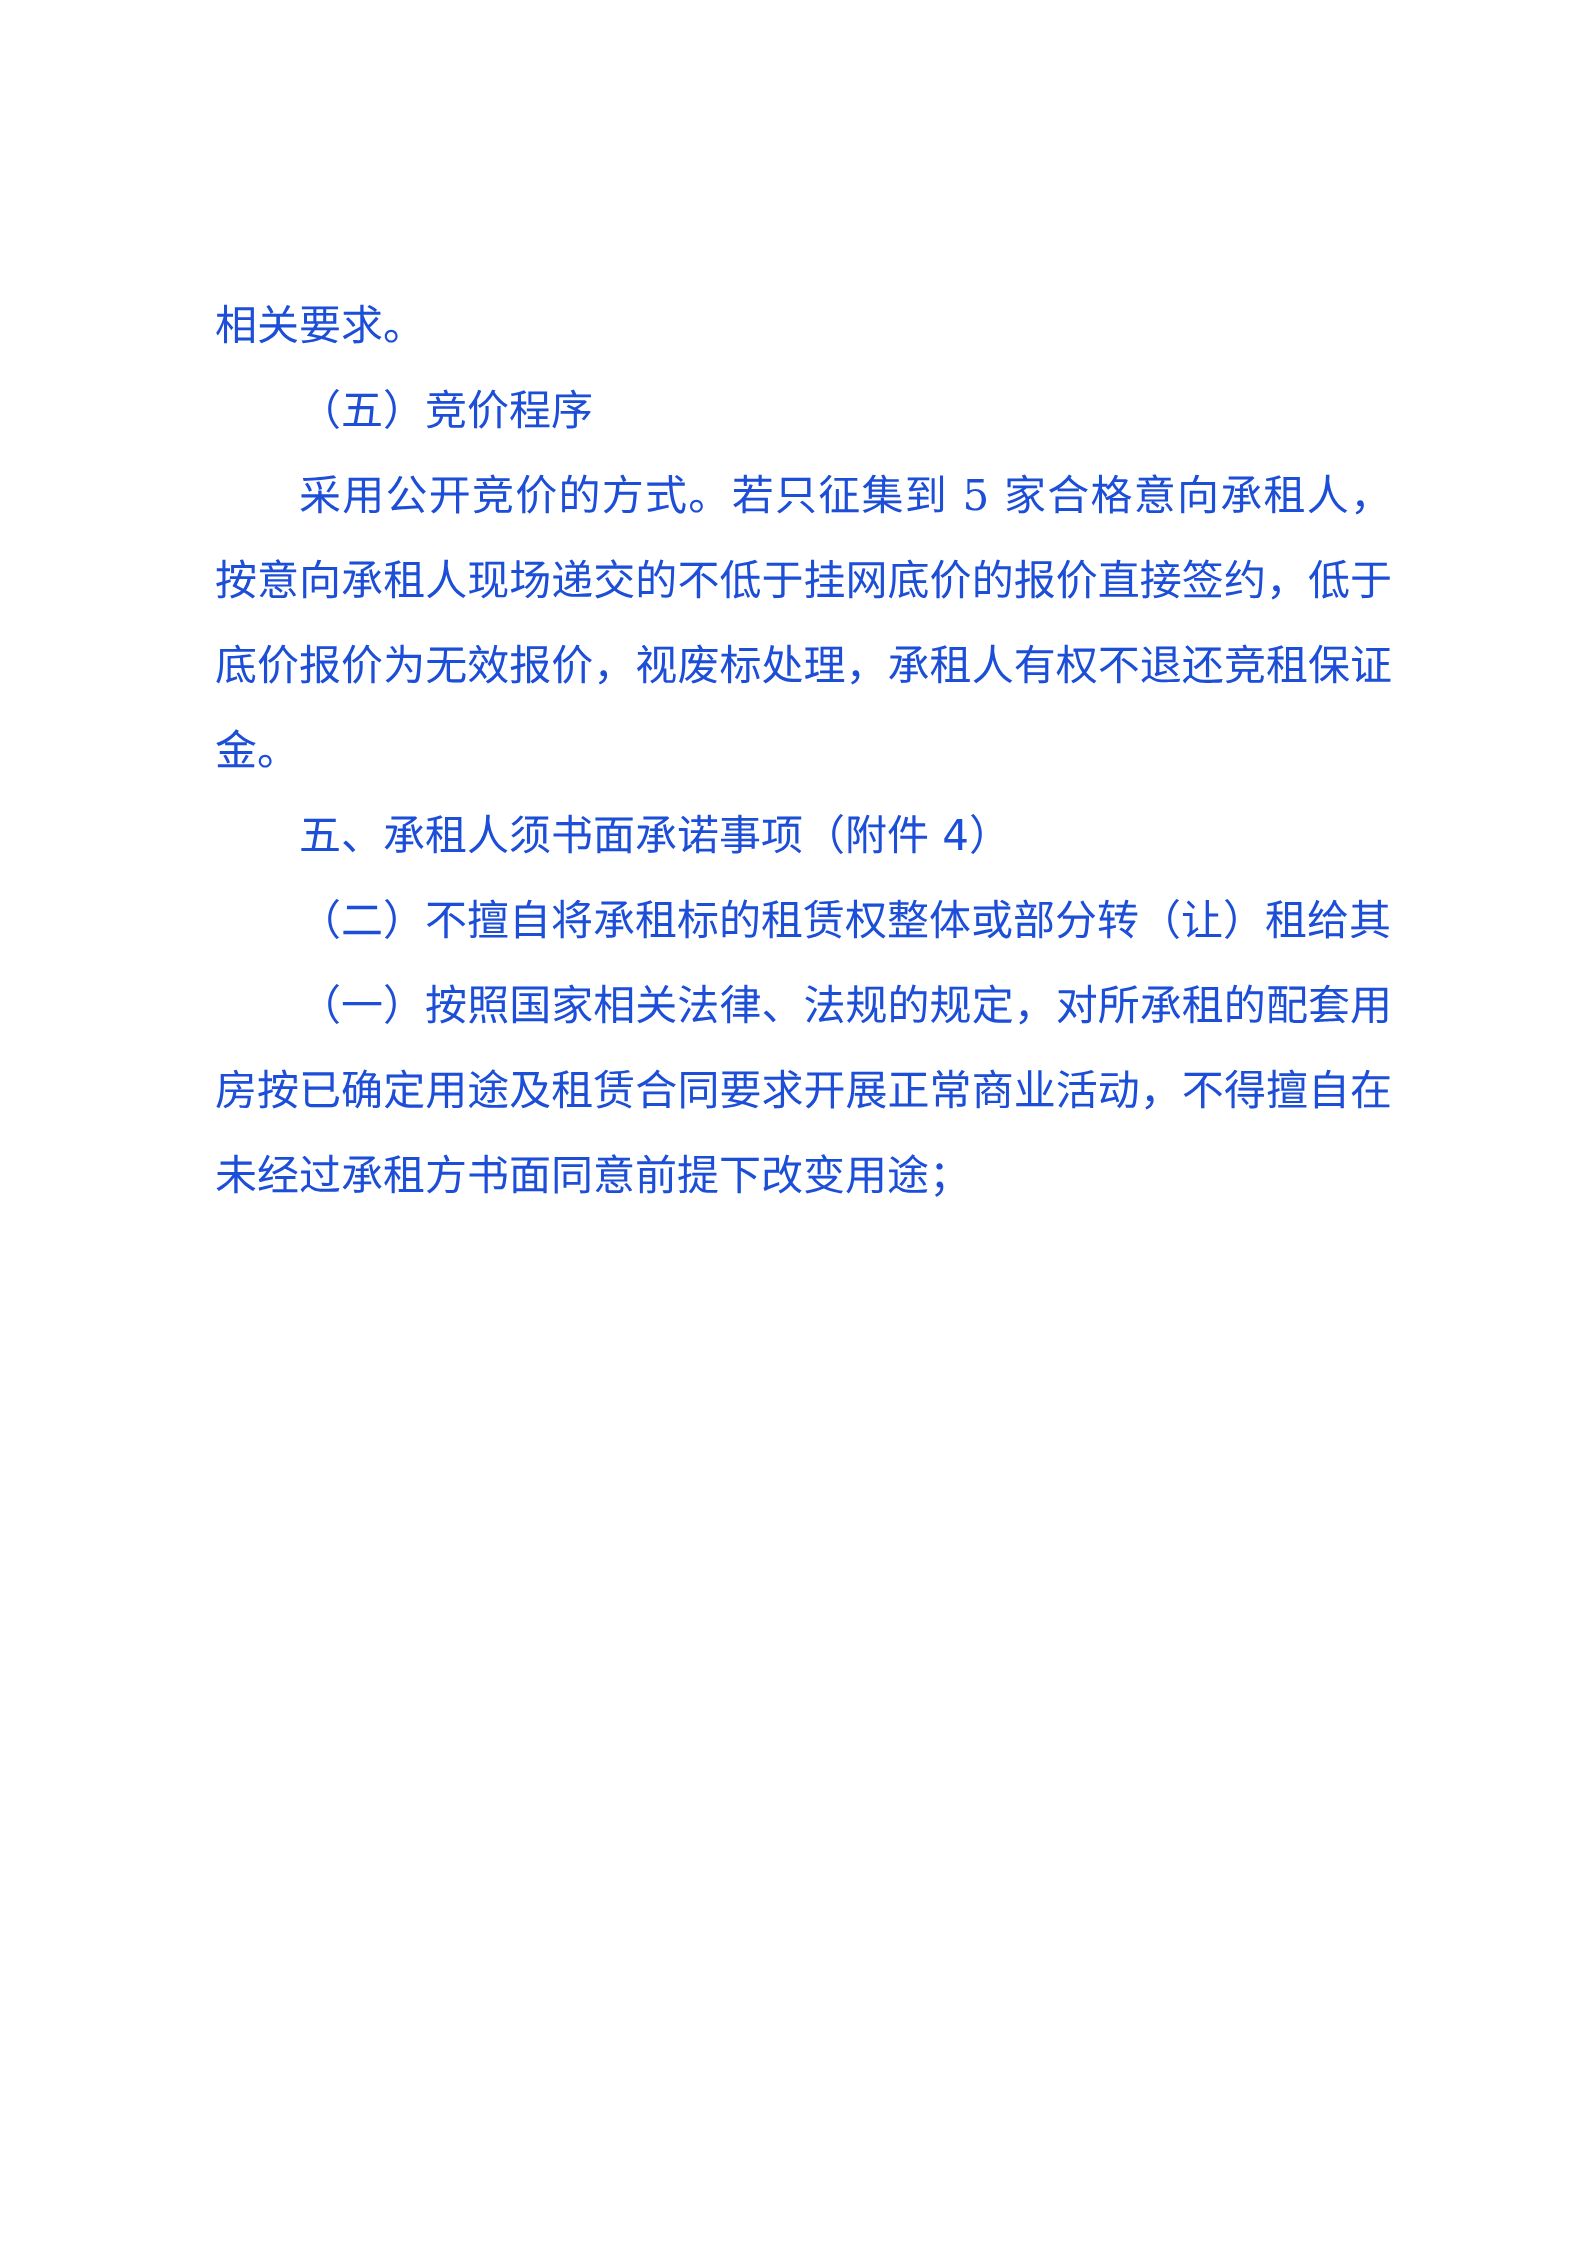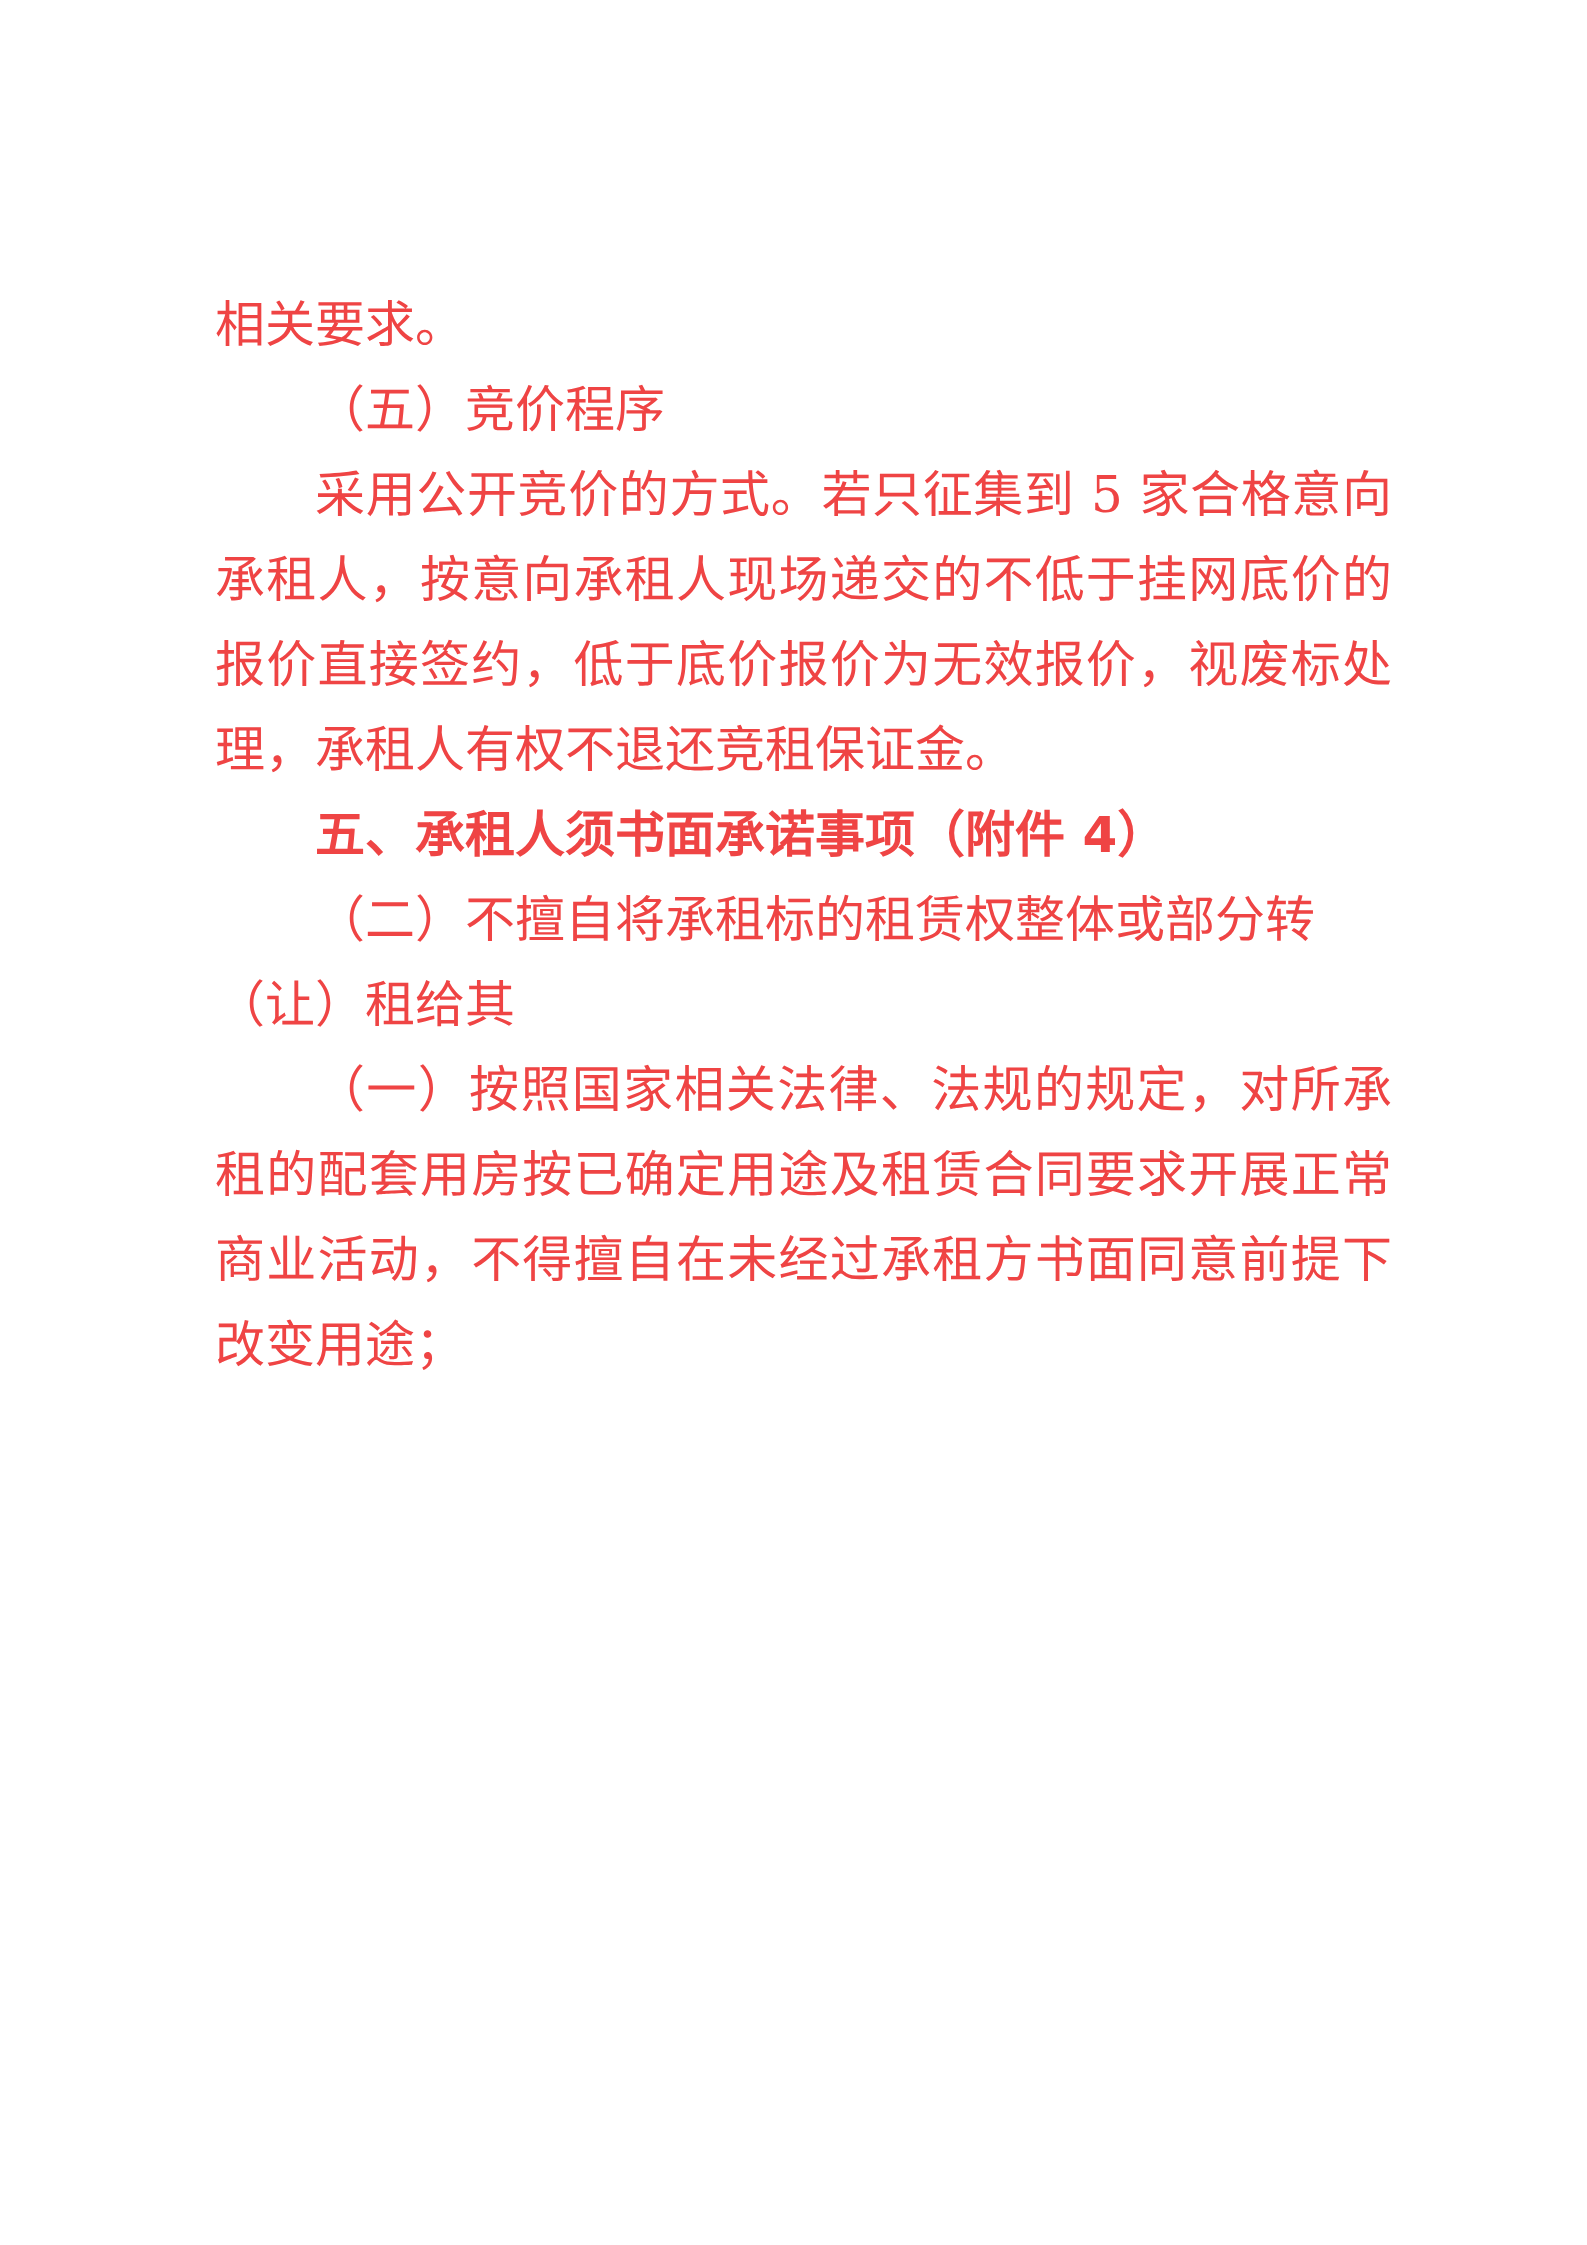--- a/index.html
+++ b/index.html
@@ -17,33 +17,33 @@
     width: 1587px;
     height: 2245px;
     background: #ffffff;
     padding: 283px 195px 0 215px;
     color: #000000;
   }
   .doc-page p {
     margin: 0;
     padding: 0;
     font-family: "DejaVu Serif", "Liberation Serif", serif;
-    font-size: 50px;
+    font-size: 42px;
     line-height: 85px;
-    color: #ef4444;
+    color: #1d4ed8;
     text-align: justify;
     text-justify: inter-ideograph;
     word-break: break-all;
   }
   .doc-page p.indent {
     text-indent: 2em;
   }
   .doc-page p.section-heading {
     font-family: "DejaVu Sans", "Liberation Sans", sans-serif;
-    font-weight: 700;
+    font-weight: 400;
     text-align: left;
   }
   .doc-page p.para-last {
     text-align: left;
   }
 </style>
 </head>
 <body>
 
 <div class="doc-page">

